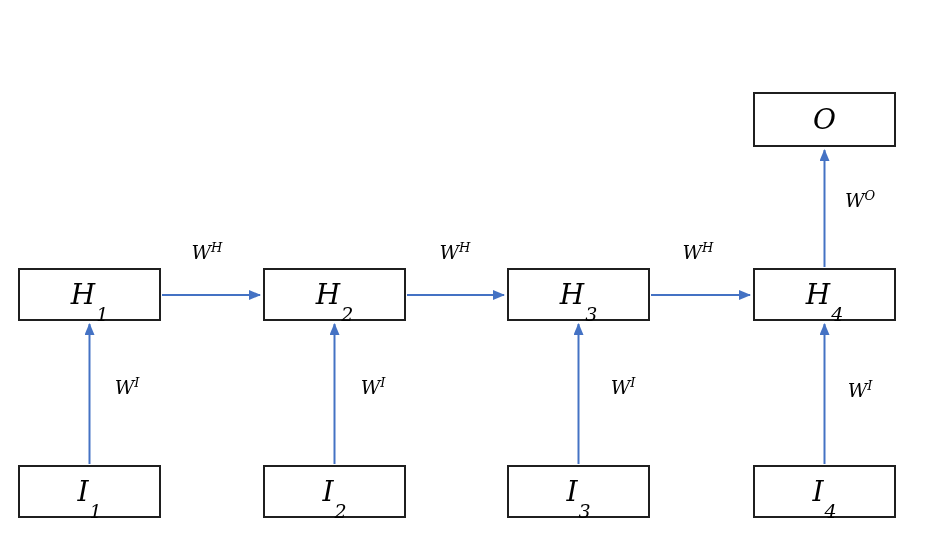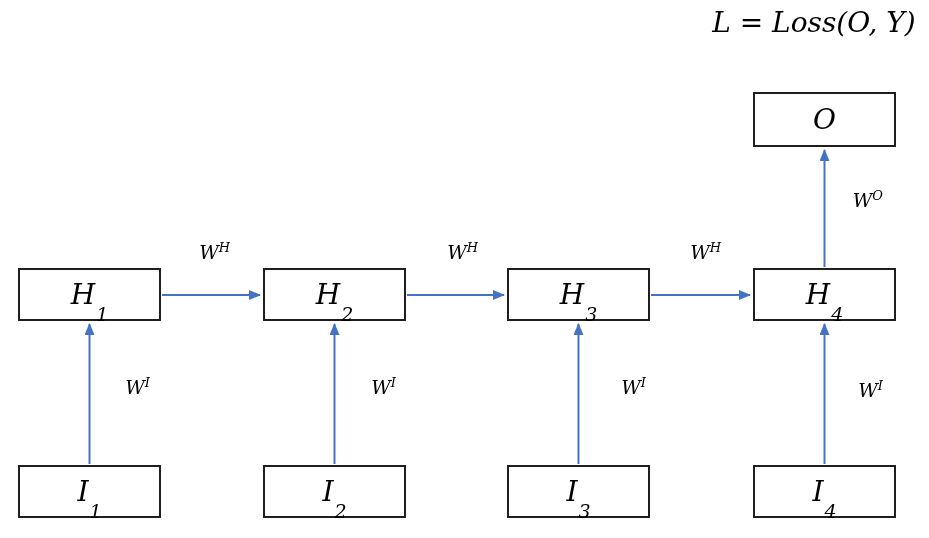--- a/index.html
+++ b/index.html
@@ -33,21 +33,21 @@
   .node .sub{
     font-size:19px;
     align-self:flex-end;
     transform:translateY(6px);
     margin-left:1px;
   }
   .node-o{height:55px;}
   .wlabel{
     position:absolute;
     width:46px;
-    text-align:right;
+    text-align:center;
     font-style:italic;
     font-size:19px;
     color:var(--text);
     white-space:nowrap;
   }
   .wlabel sup{font-size:13px;}
   .formula{
     position:absolute;
     left:700px;top:6px;width:228px;
     text-align:center;
@@ -71,21 +71,20 @@
     <line x1="89.5" y1="464" x2="89.5" y2="324" marker-end="url(#arrowhead)"></line>
     <line x1="334.5" y1="464" x2="334.5" y2="324" marker-end="url(#arrowhead)"></line>
     <line x1="578.5" y1="464" x2="578.5" y2="324" marker-end="url(#arrowhead)"></line>
     <line x1="824.5" y1="464" x2="824.5" y2="324" marker-end="url(#arrowhead)"></line>
     <line x1="824.5" y1="267" x2="824.5" y2="150" marker-end="url(#arrowhead)"></line>
     <line x1="162" y1="295" x2="260" y2="295" marker-end="url(#arrowhead)"></line>
     <line x1="407" y1="295" x2="504" y2="295" marker-end="url(#arrowhead)"></line>
     <line x1="651" y1="295" x2="750" y2="295" marker-end="url(#arrowhead)"></line>
   </svg>
 
-  <div class="formula">L = Loss(O, Y)</div>
 
   <div class="node node-o" style="left:753px;top:92px;">
     <span>O</span>
   </div>
 
   <div class="node" style="left:18px;top:268px;">
     <span>H</span>
       <span class="sub">1</span>
   </div>
   <div class="node" style="left:263px;top:268px;">

